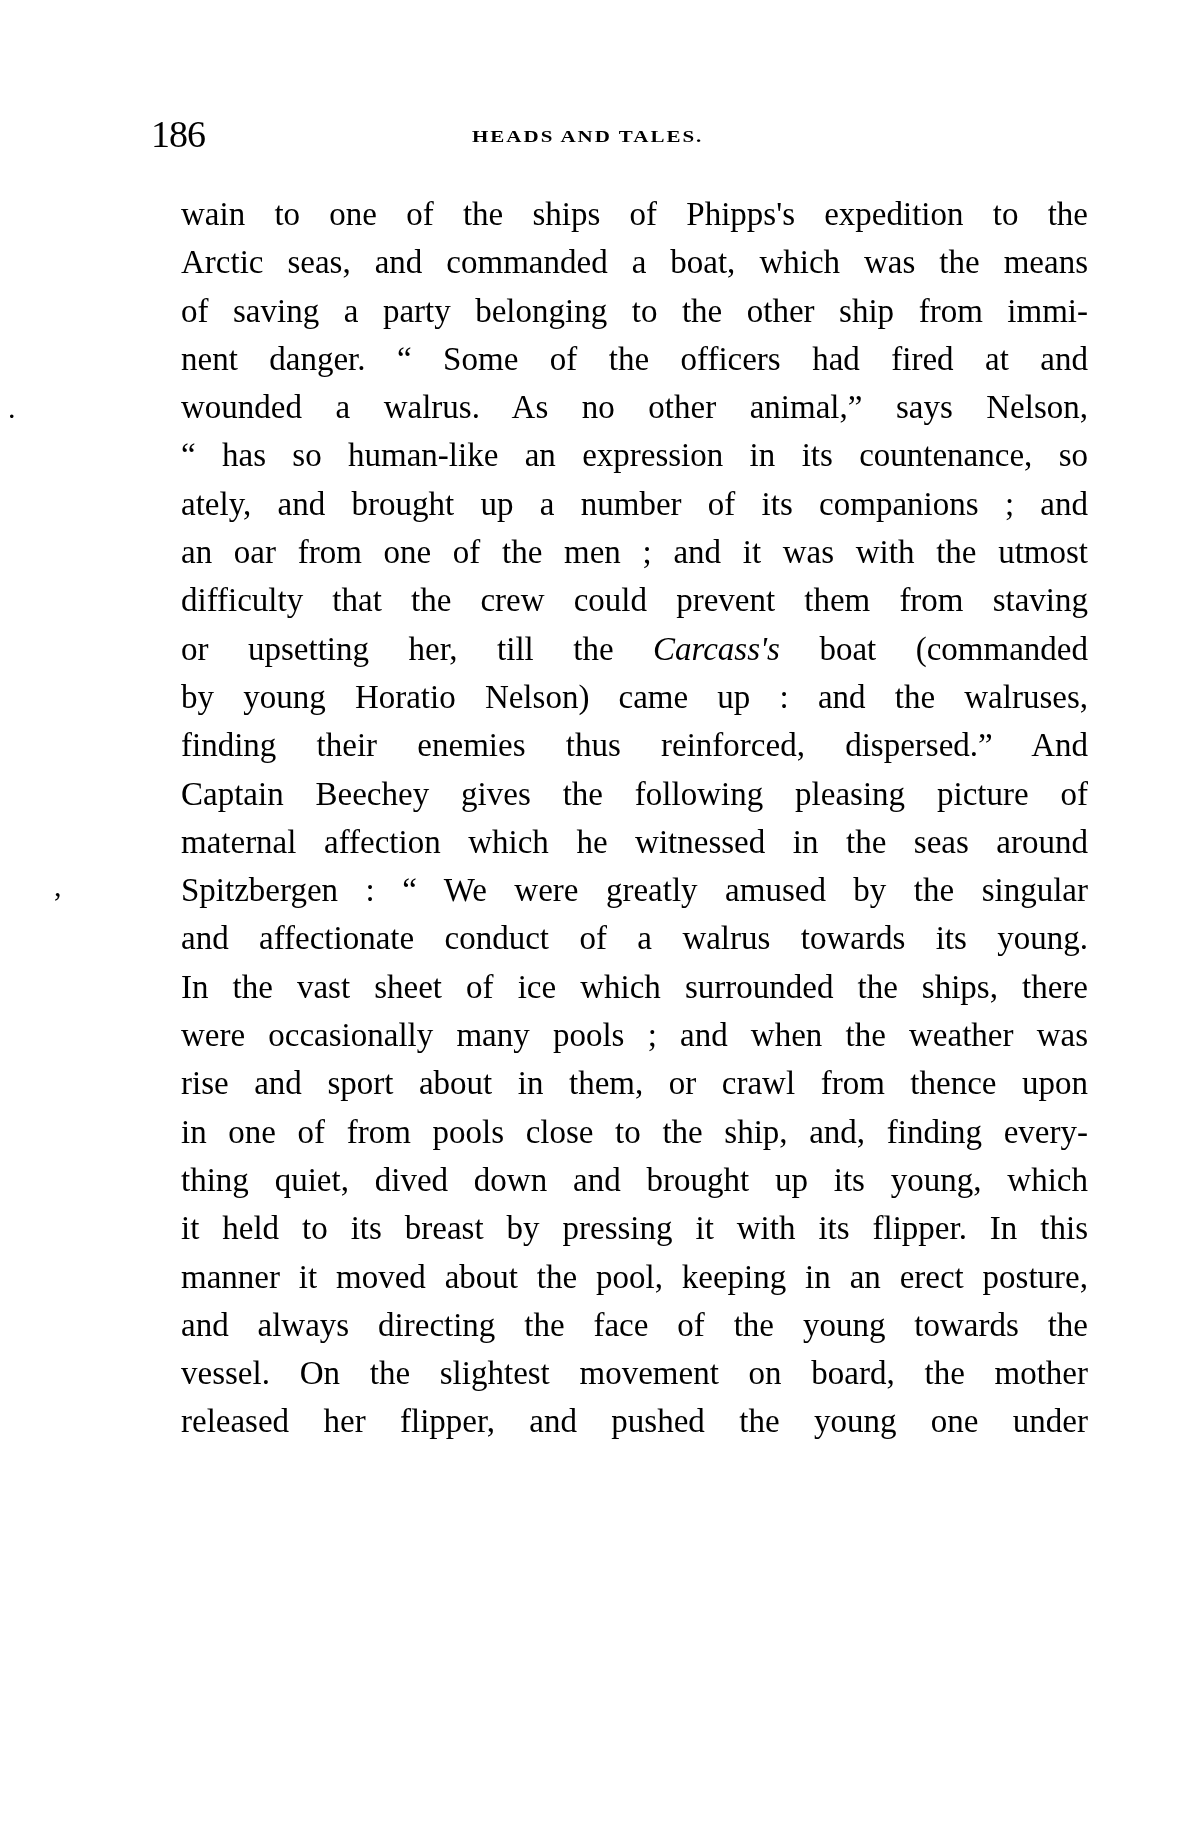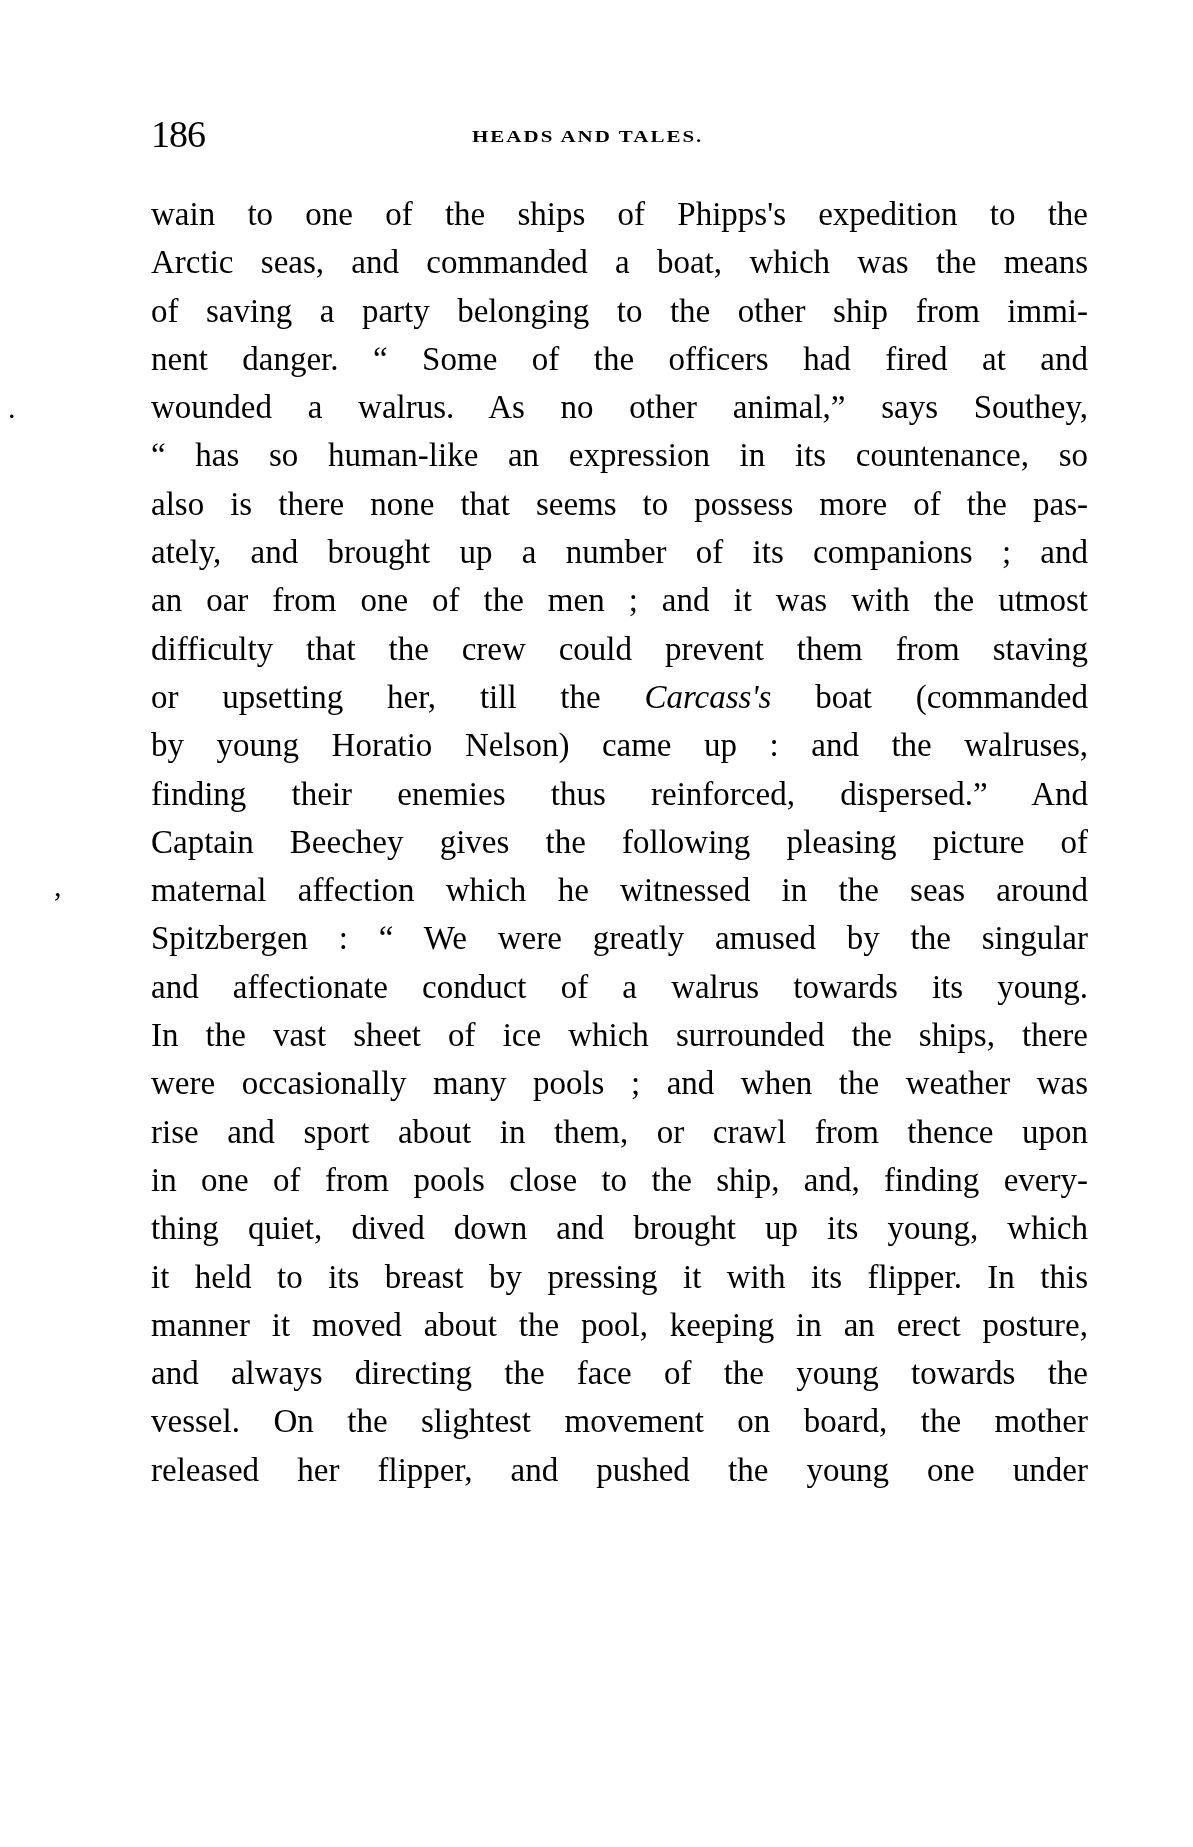--- a/index.html
+++ b/index.html
@@ -49,20 +49,21 @@
   }
   .line {
     display: block;
     height: 48.3px;
     line-height: 48.3px;
     font-size: 33px;
     text-align: justify;
     text-align-last: justify;
     white-space: nowrap;
     overflow: visible;
+    margin-left: 30px;
   }
   .line .seg-italic {
     font-style: italic;
     font-family: Liberation Serif, serif;
   }
   .margin-mark {
     position: absolute;
     font-size: 30px;
     line-height: 30px;
   }
@@ -78,23 +79,22 @@
 </div>
 
 <span class="margin-mark mark-dot">.</span>
 <span class="margin-mark mark-comma">,</span>
 
 <div class="body-text" id="body-text">
     <span class="line"><span>wain to one of the ships of Phipps's expedition to the</span></span>
     <span class="line"><span>Arctic seas, and commanded a boat, which was the means</span></span>
     <span class="line"><span>of saving a party belonging to the other ship from immi-</span></span>
     <span class="line"><span>nent danger.  “ Some of the officers had fired at and</span></span>
-    <span class="line"><span>wounded a walrus.  As no other animal,” says Southey,</span></span>
+    <span class="line"><span>wounded a walrus.  As no other animal,” says Nelson,</span></span>
     <span class="line"><span>“ has so human-like an expression in its countenance, so</span></span>
-    <span class="line"><span>also is there none that seems to possess more of the pas-</span></span>
     <span class="line"><span>ately, and brought up a number of its companions ; and</span></span>
     <span class="line"><span>an oar from one of the men ; and it was with the utmost</span></span>
     <span class="line"><span>difficulty that the crew could prevent them from staving</span></span>
     <span class="line"><span>or upsetting her, till the </span><span class="seg-italic">Carcass's</span><span> boat (commanded</span></span>
     <span class="line"><span>by young Horatio Nelson) came up : and the walruses,</span></span>
     <span class="line"><span>finding their enemies thus reinforced, dispersed.”  And</span></span>
     <span class="line"><span>Captain Beechey gives the following pleasing picture of</span></span>
     <span class="line"><span>maternal affection which he witnessed in the seas around</span></span>
     <span class="line"><span>Spitzbergen : “ We were greatly amused by the singular</span></span>
     <span class="line"><span>and affectionate conduct of a walrus towards its young.</span></span>

